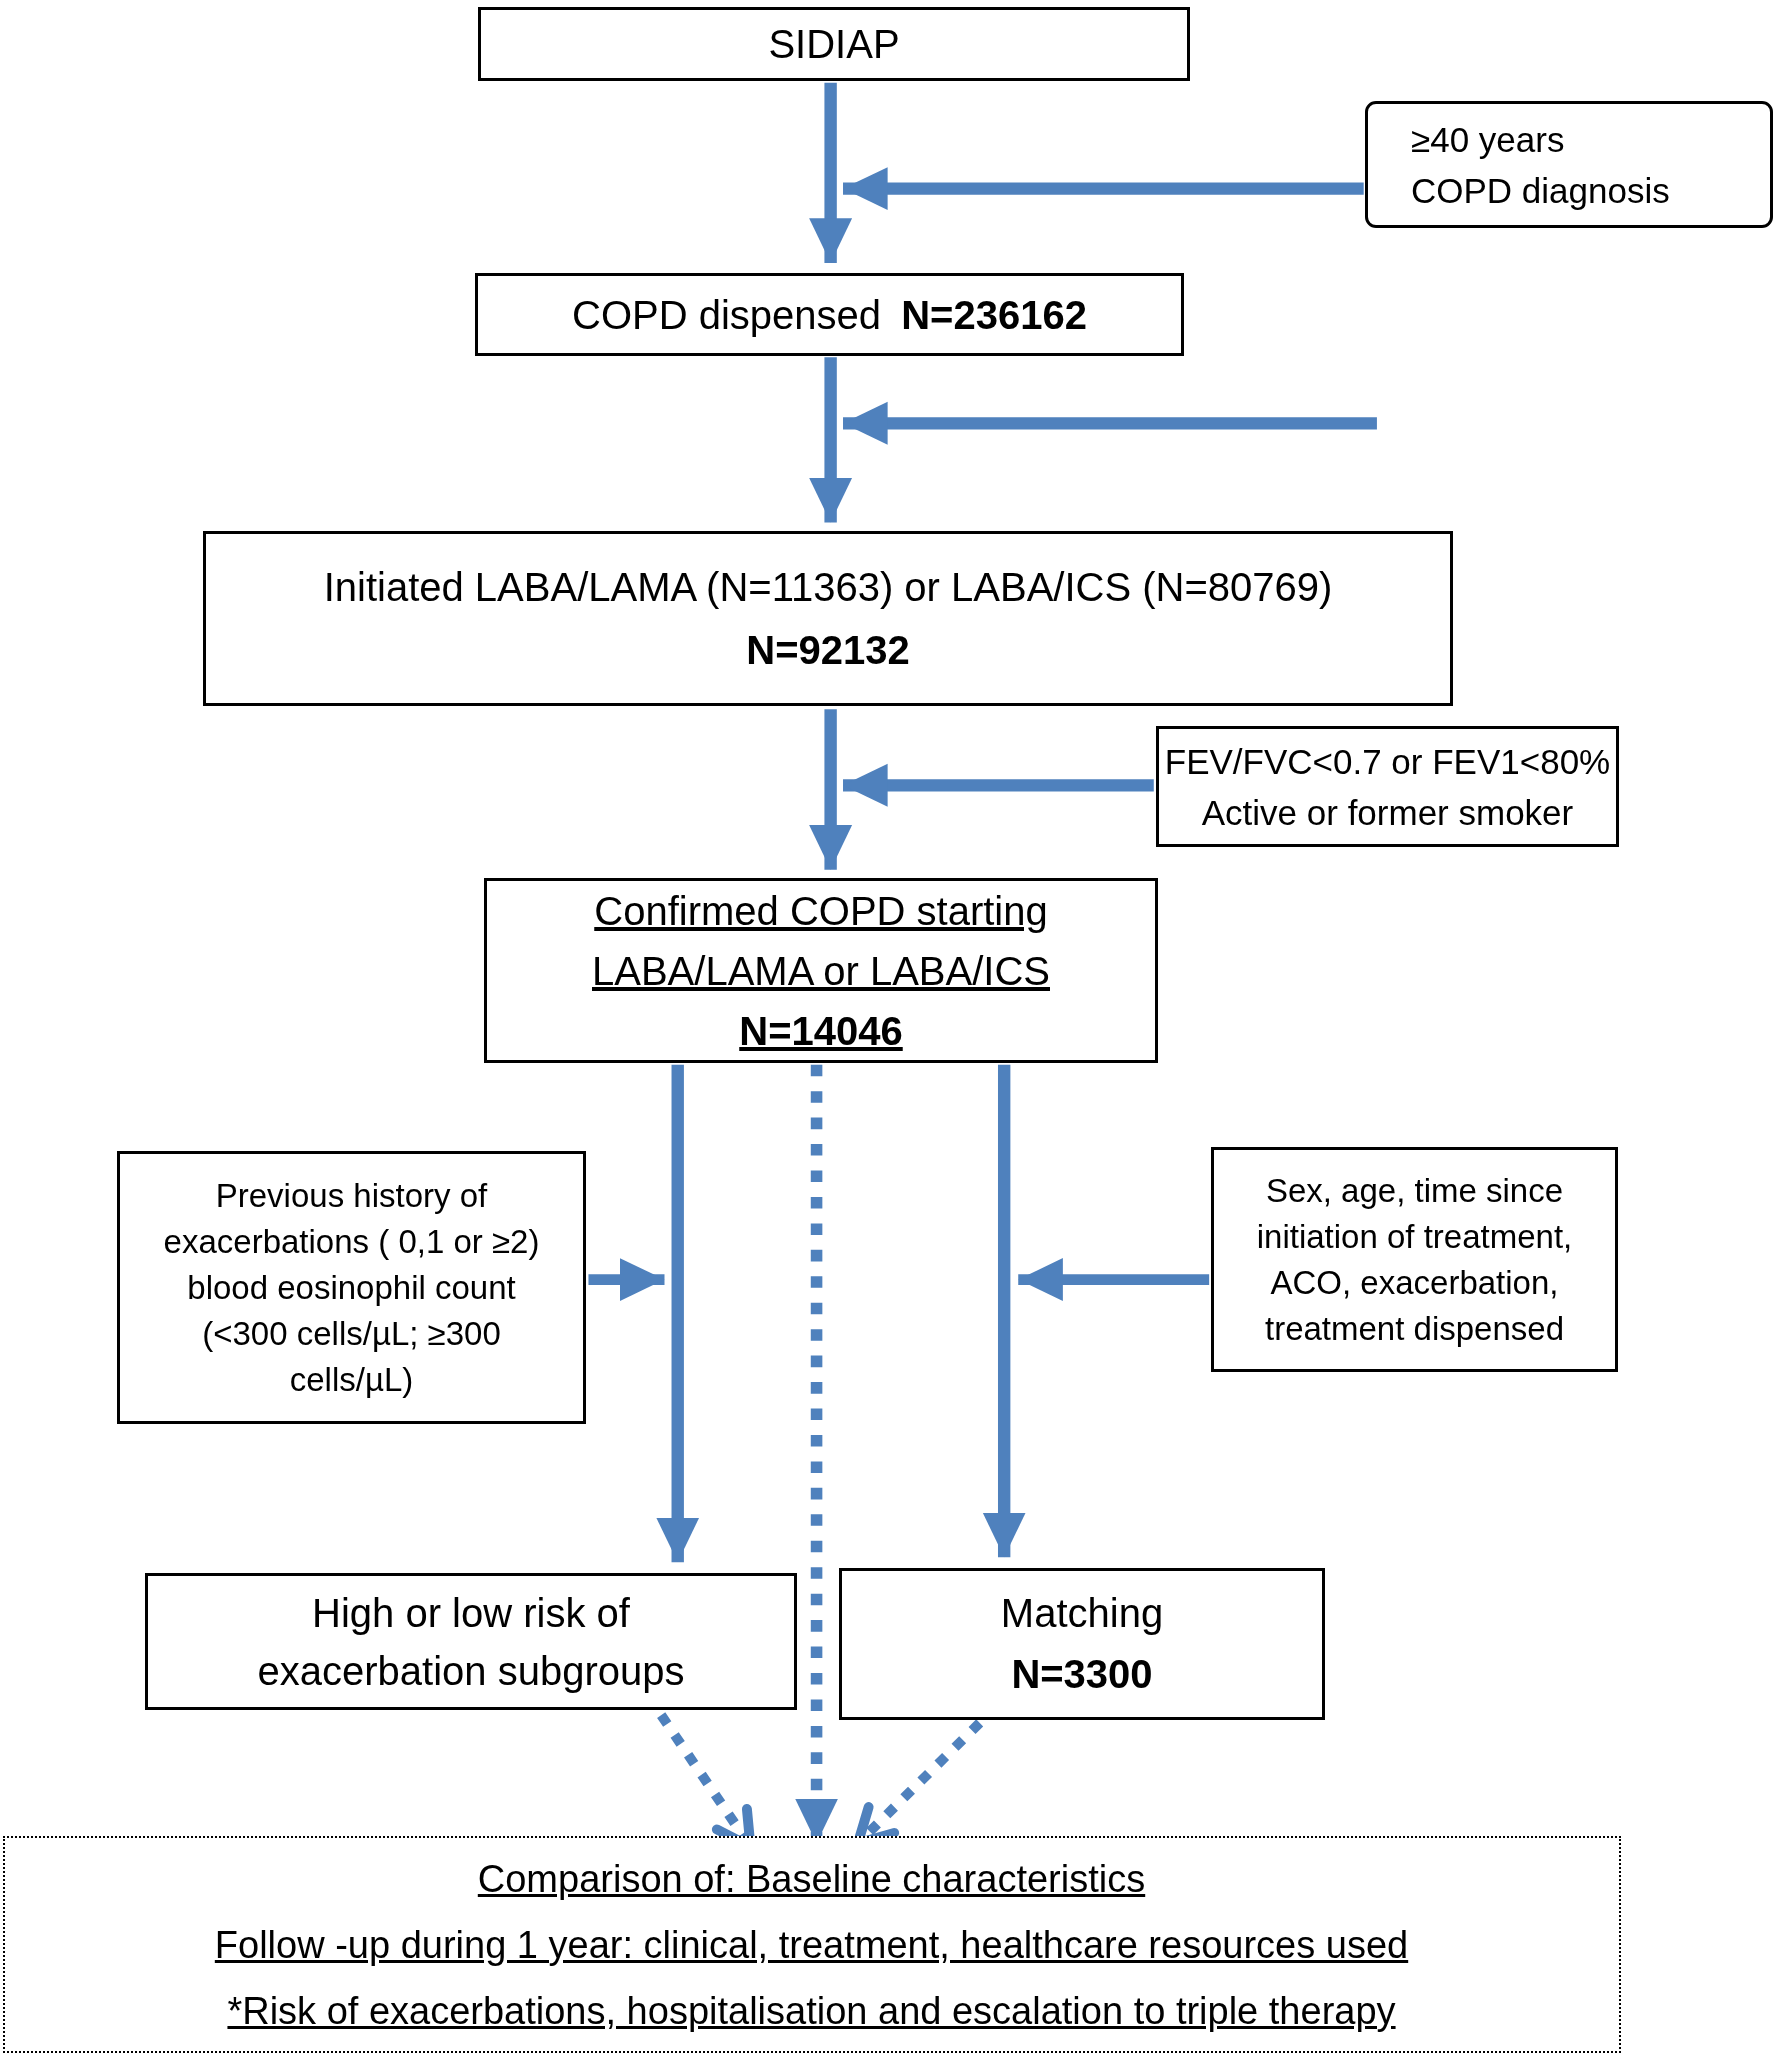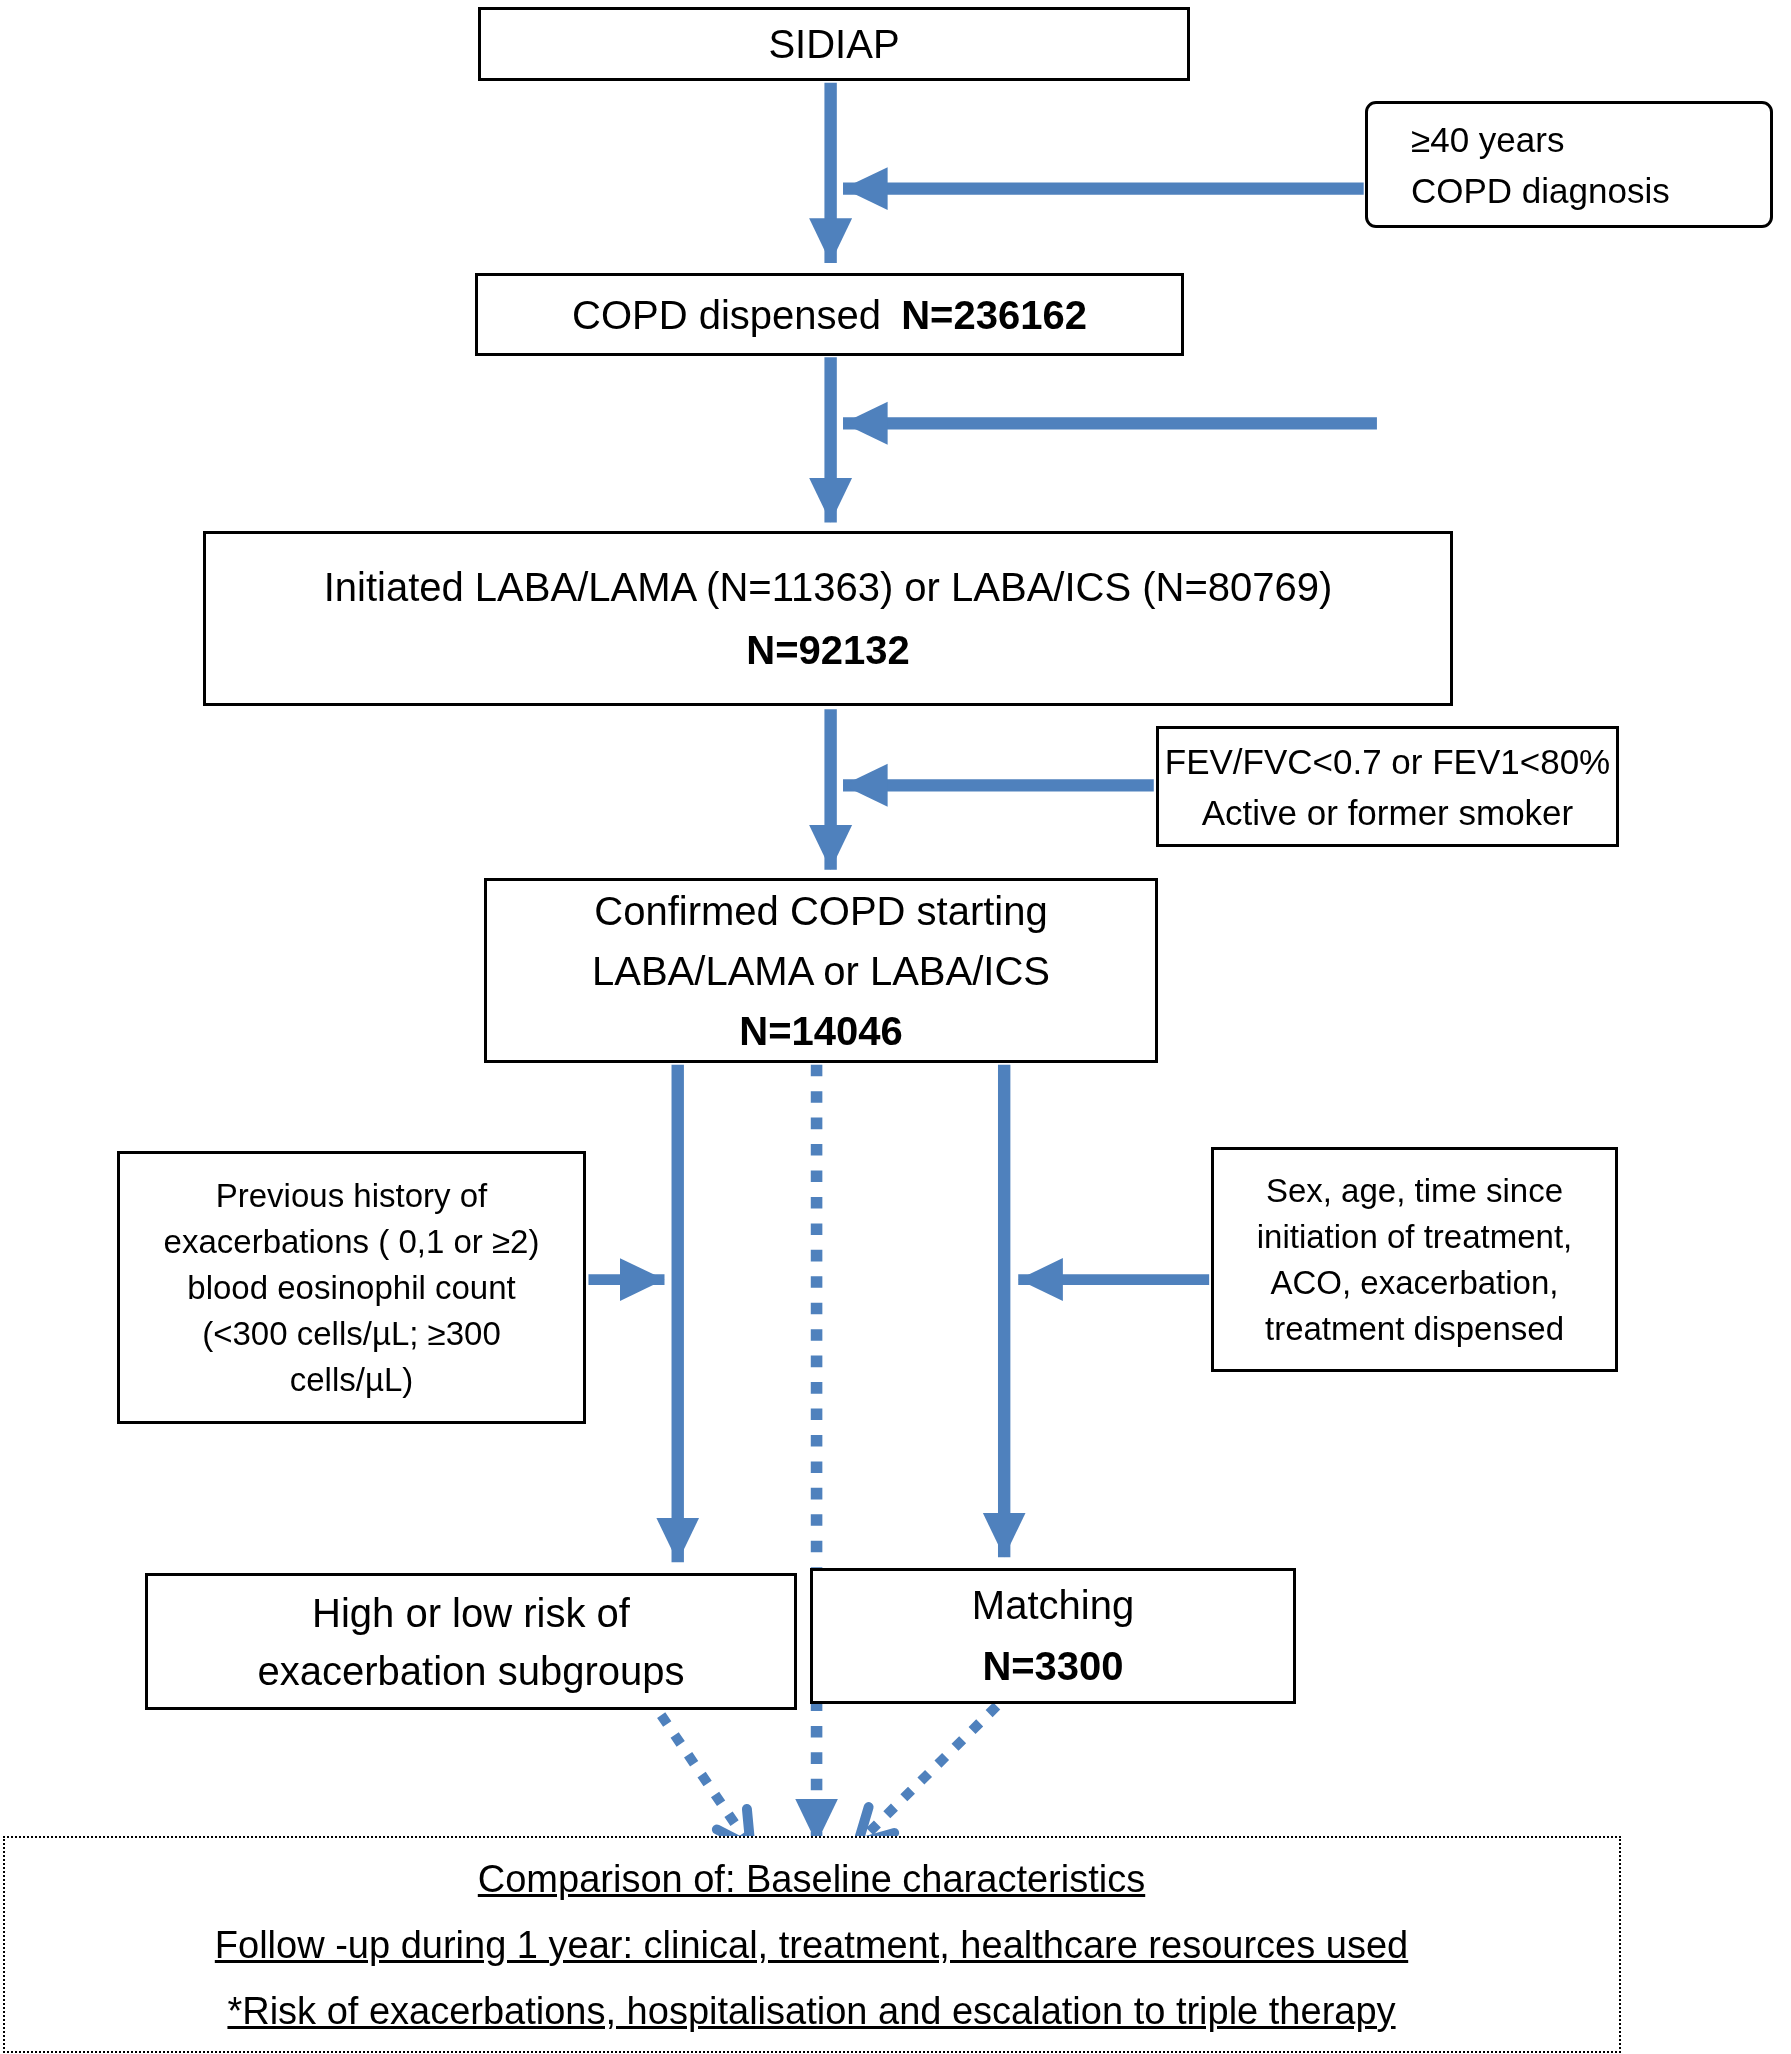--- a/index.html
+++ b/index.html
@@ -47,25 +47,25 @@
   .box.side  { font-size: 35px; line-height: 51px; }
   .b { font-weight: 700; }
   .n-inline { margin-left: 9px; }
 
   .box-sidiap               { left: 478px;  top: 6.6px;    width: 712px;  height: 74px; }
   .box-age-criteria         { left: 1365px; top: 101px;  width: 408px;  height: 127px; }
   .box-copd-patients        { left: 475px;  top: 273px;  width: 709px;  height: 83px; }
   .box-new-user-criteria    { left: 1379px; top: 329px;  width: 400px;  height: 177px; }
   .box-initiated            { left: 203px;  top: 531px;  width: 1250px; height: 175px; line-height: 63px; }
   .box-spirometry-criteria  { left: 1156px; top: 726px;  width: 463px;  height: 121px; }
-  .box-confirmed            { left: 484px;  top: 878px; width: 674px;  height: 185px; line-height: 60px; }
+  .box-confirmed            { left: 484px;  top: 878px; width: 674px;  height: 185px; line-height: 60px; text-decoration: underline; }
   .box-exac-history         { left: 117px;  top: 1151px; width: 469px;  height: 273px; }
   .box-matching-vars        { left: 1211px; top: 1147px; width: 407px;  height: 225px; }
   .box-risk-subgroups       { left: 145px;  top: 1573px; width: 652px;  height: 137px; }
-  .box-matching             { left: 810px; top: 1568px; width: 486px;  height: 136px; line-height: 61px; }
+  .box-matching             { left: 839px; top: 1568px; width: 486px;  height: 152px; line-height: 61px; }
   .box-comparison {
     left: 2.5px; top: 1836px; width: 1618px; height: 217px;
     border: 2.5px dotted var(--border);
     font-size: 38px; line-height: 66px; text-decoration: underline;
   }
 </style>
 </head>
 <body>
 
 <div class="canvas">

